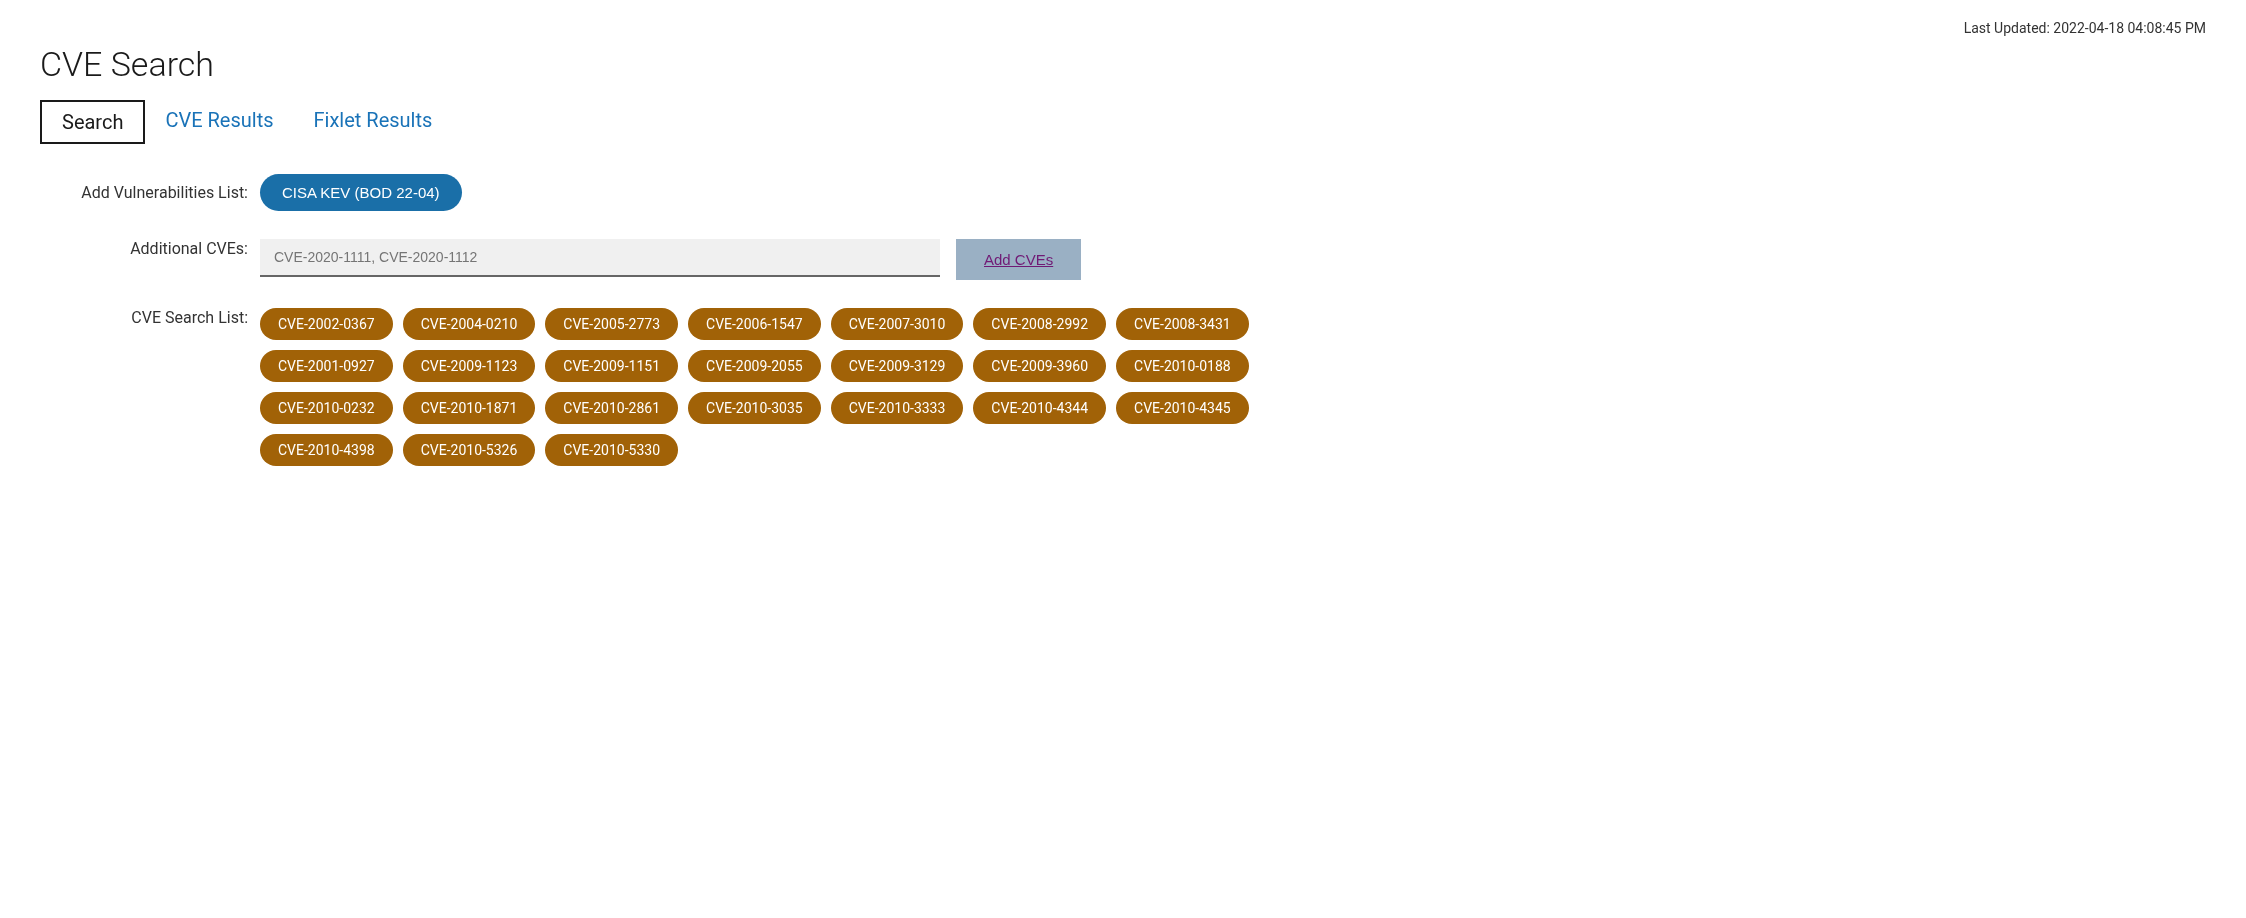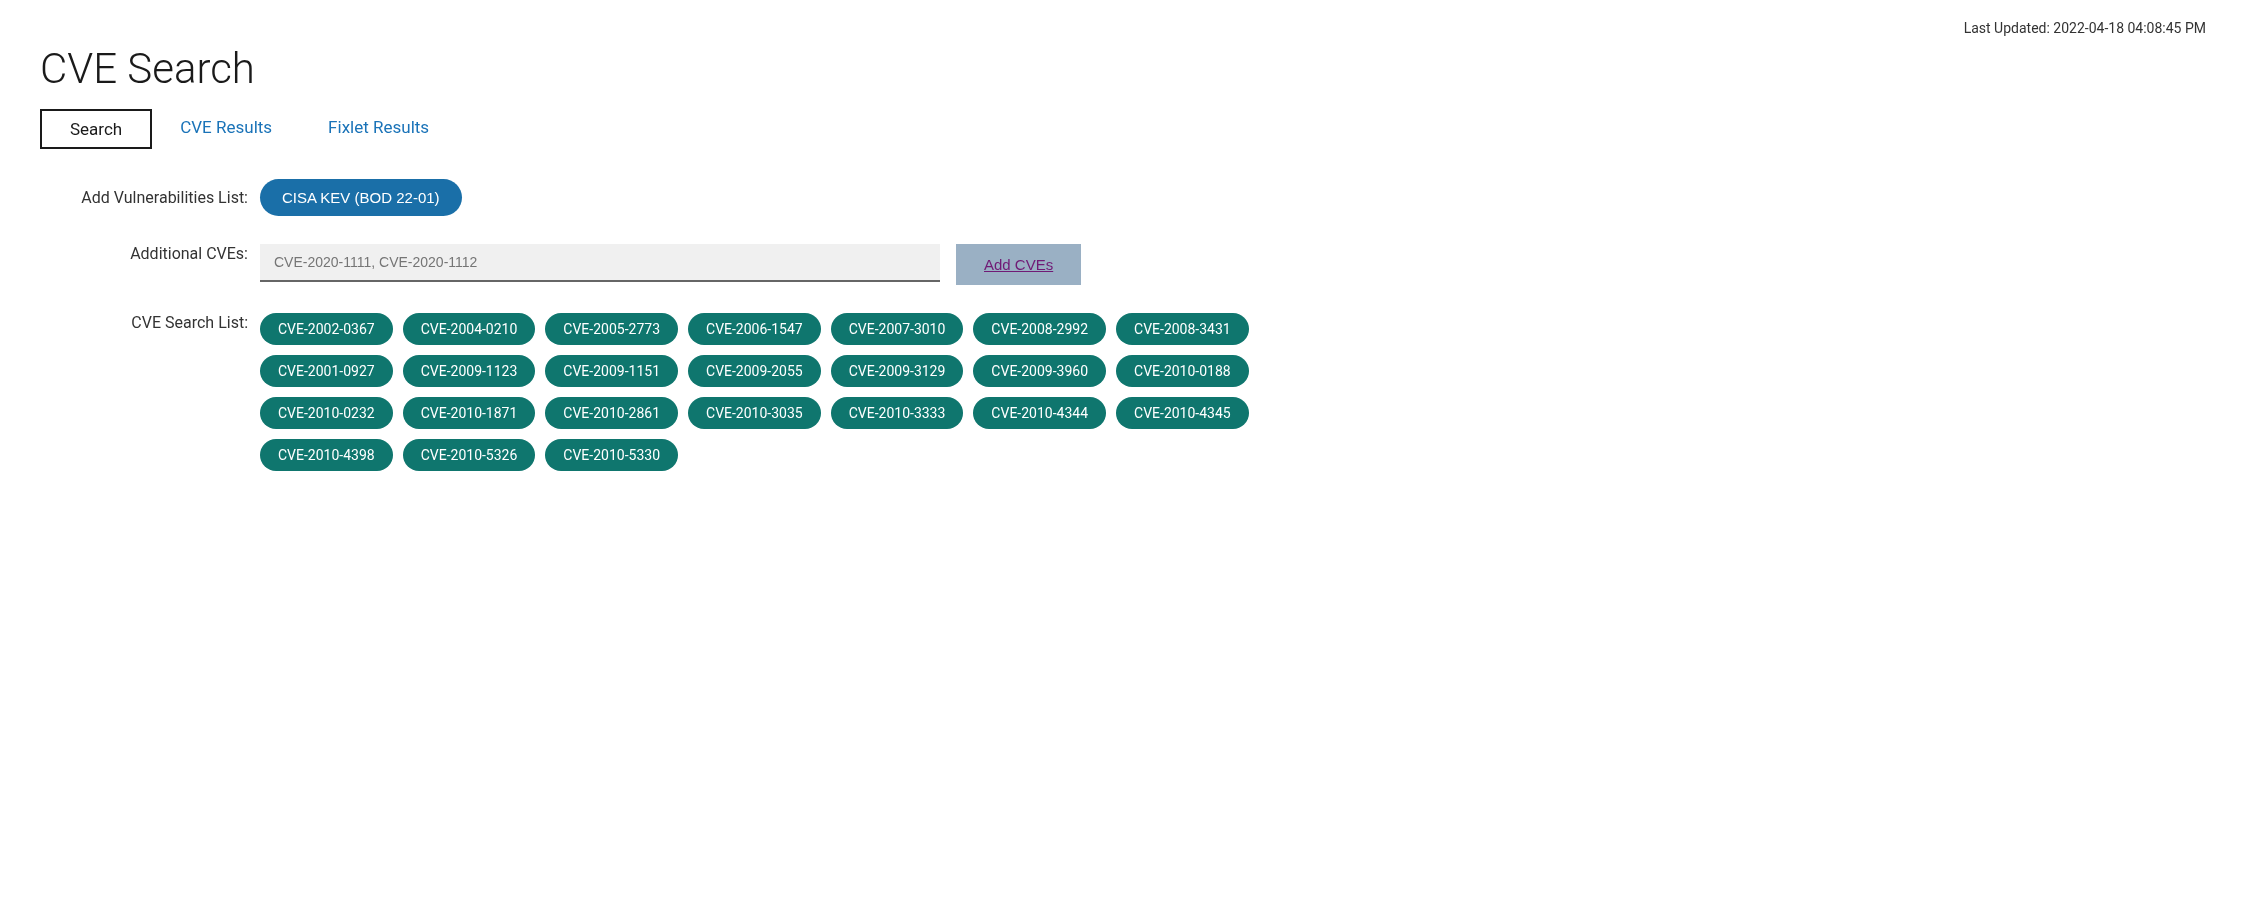--- a/index.html
+++ b/index.html
@@ -9,34 +9,34 @@
       color: #222;
       padding: 20px 40px;
     }
     .last-updated {
       text-align: right;
       font-size: 14px;
       color: #333;
       margin-bottom: 8px;
     }
     .page-title {
-      font-size: 42px;
+      font-size: 34px;
       font-weight: 300;
       color: #1a1a1a;
       margin-bottom: 16px;
     }
     .tabs {
       display: flex;
       gap: 0;
       margin-bottom: 30px;
       border-bottom: none;
     }
     .tab {
-      padding: 8px 28px;
-      font-size: 17px;
+      padding: 8px 20px;
+      font-size: 20px;
       cursor: pointer;
       color: #1a73b8;
       border: none;
       background: none;
       text-decoration: none;
     }
     .tab.active {
       border: 2px solid #1a1a1a;
       color: #1a1a1a;
       background: none;
@@ -95,21 +95,21 @@
       align-items: flex-start;
       margin-bottom: 20px;
     }
     .cve-tags-container {
       display: flex;
       flex-wrap: wrap;
       gap: 10px;
       max-width: 1000px;
     }
     .cve-tag {
-      background: #0f766e;
+      background: #a16207;
       color: #fff;
       border-radius: 20px;
       padding: 8px 18px;
       font-size: 14px;
       cursor: default;
       white-space: nowrap;
     }
   </style>
 </head>
 <body>
@@ -121,21 +121,21 @@
 <nav class="tabs">
   <a class="tab active">Search</a>
   <a class="tab">CVE Results</a>
   <a class="tab">Fixlet Results</a>
 </nav>
 
 <div class="form-section">
 
   <div class="form-row">
     <span class="form-label">Add Vulnerabilities List:</span>
-    <button class="cisa-btn">CISA KEV (BOD 22-01)</button>
+    <button class="cisa-btn">CISA KEV (BOD 22-04)</button>
   </div>
 
   <div class="additional-cve-row">
     <span class="form-label">Additional CVEs:</span>
     <input class="cve-input" type="text" placeholder="CVE-2020-1111, CVE-2020-1112" style="">
     <button class="add-cves-btn">Add CVEs</button>
   </div>
 
   <div class="cve-search-list-row">
     <span class="form-label">CVE Search List:</span>

